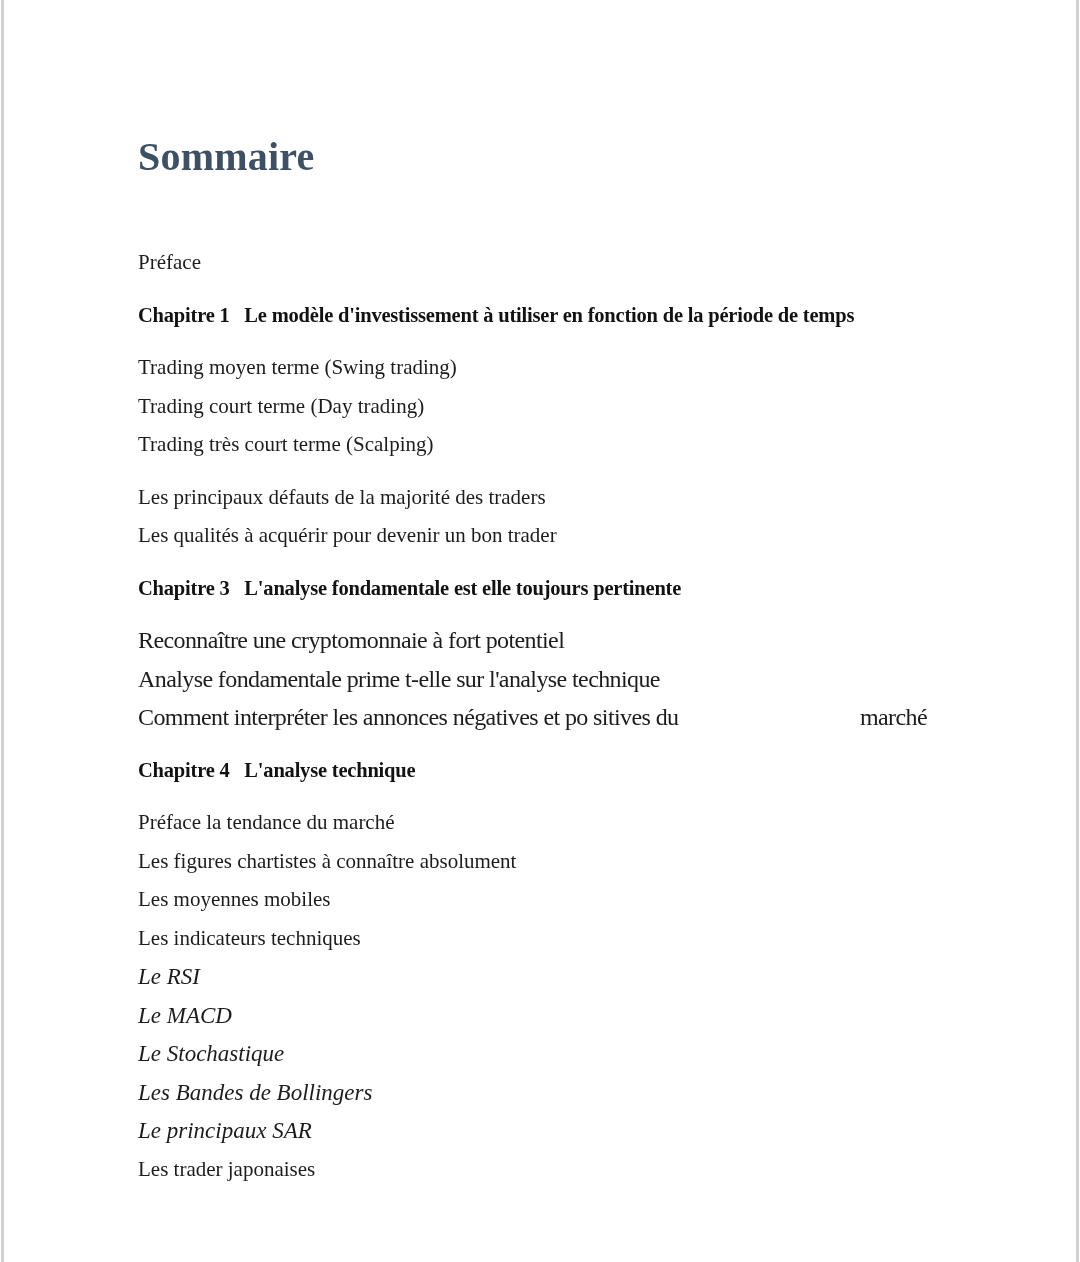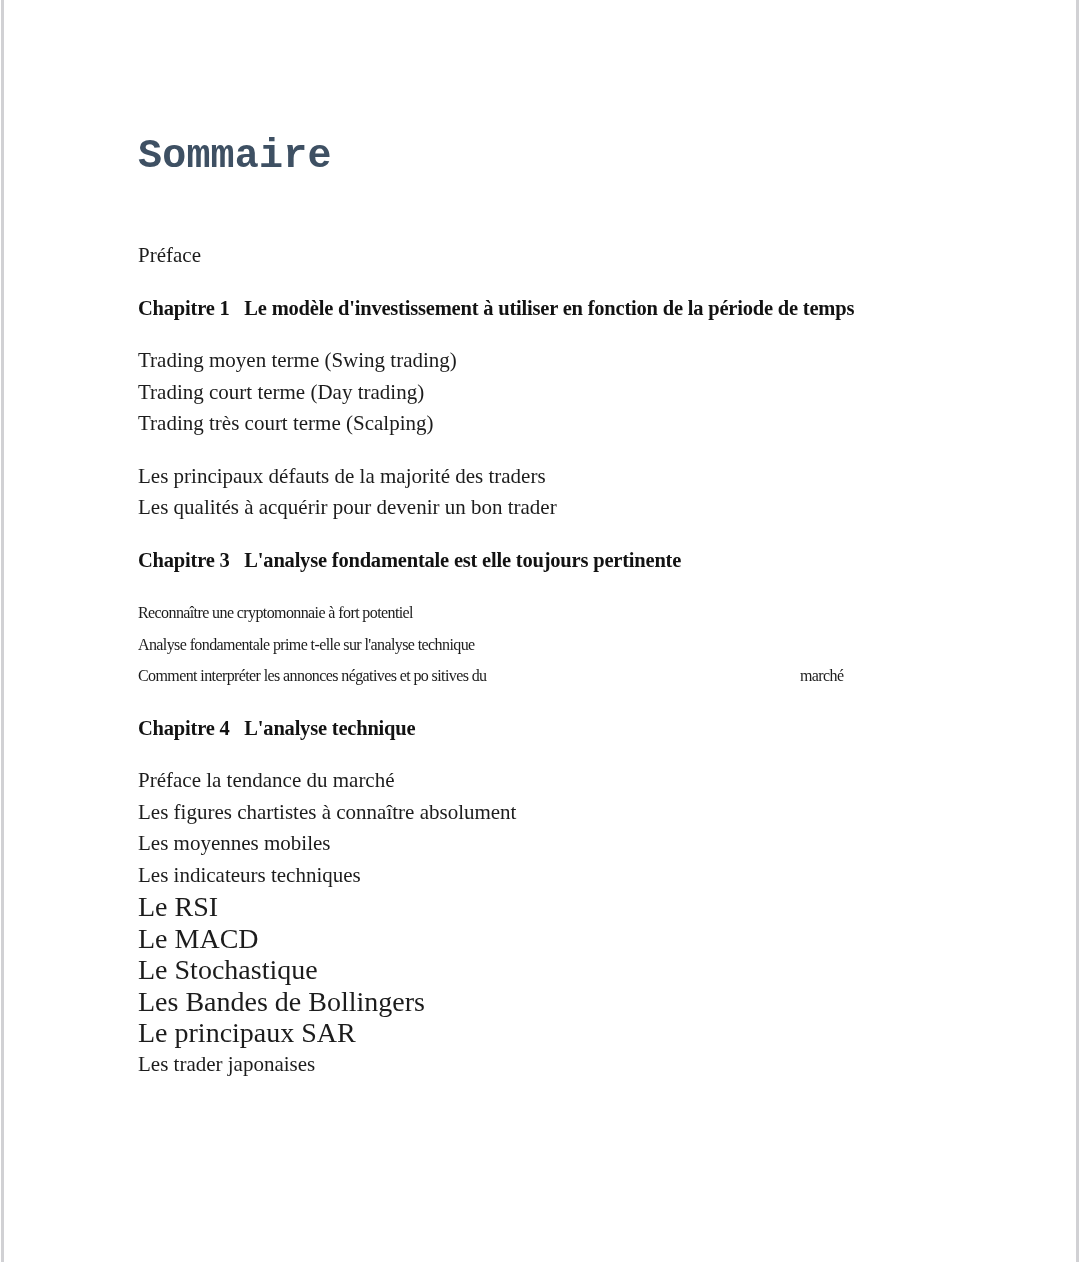--- a/index.html
+++ b/index.html
@@ -23,21 +23,21 @@
     background: var(--edge-color, #d1d1d4);
   }
   .edge.left  { left: 1px; }
   .edge.right { right: 1px; }
 
   .title {
     position: absolute;
     left: 138px;
     top: 137px;
     margin: 0;
-    font-family: Liberation Mono, monospace;
+    font-family: Liberation Serif, serif;
     font-weight: 700;
     font-size: 40px;
     line-height: 40px;
     letter-spacing: 0.2px;
     color: var(--title-color, #3e5063);
     white-space: pre;
   }
 
   .toc {
     position: absolute;
@@ -45,34 +45,35 @@
     top: 240px;
     width: 812px;
     color: var(--text-color, #1c1c1c);
   }
   .row {
     position: relative;
     height: 31.5px;
     line-height: 31.5px;
     white-space: pre;
     font-size: 21px;
+    margin-top: 7px;
   }
   .row.gap { margin-top: 21px; }
   .row.chapter {
     font-weight: 700;
     font-size: 20.5px;
     letter-spacing: -0.2px;
     color: var(--chapter-color, #121212);
   }
   .row.normal    { font-size: 21px; }
-  .row.condensed { font-size: 16px; letter-spacing: -0.6px; }
-  .row.italic    { font-size: 28px; }
+  .row.condensed { font-size: 24px; letter-spacing: -0.6px; }
+  .row.italic    { font-style: italic; font-size: 23px; }
   .right-frag {
     position: absolute;
-    left: 662px;
+    left: 722px;
     top: 0;
   }
 </style>
 </head>
 <body>
 
 <div class="page">
   <div class="edge left"></div>
   <div class="edge right"></div>
   <h1 class="title">Sommaire</h1>

